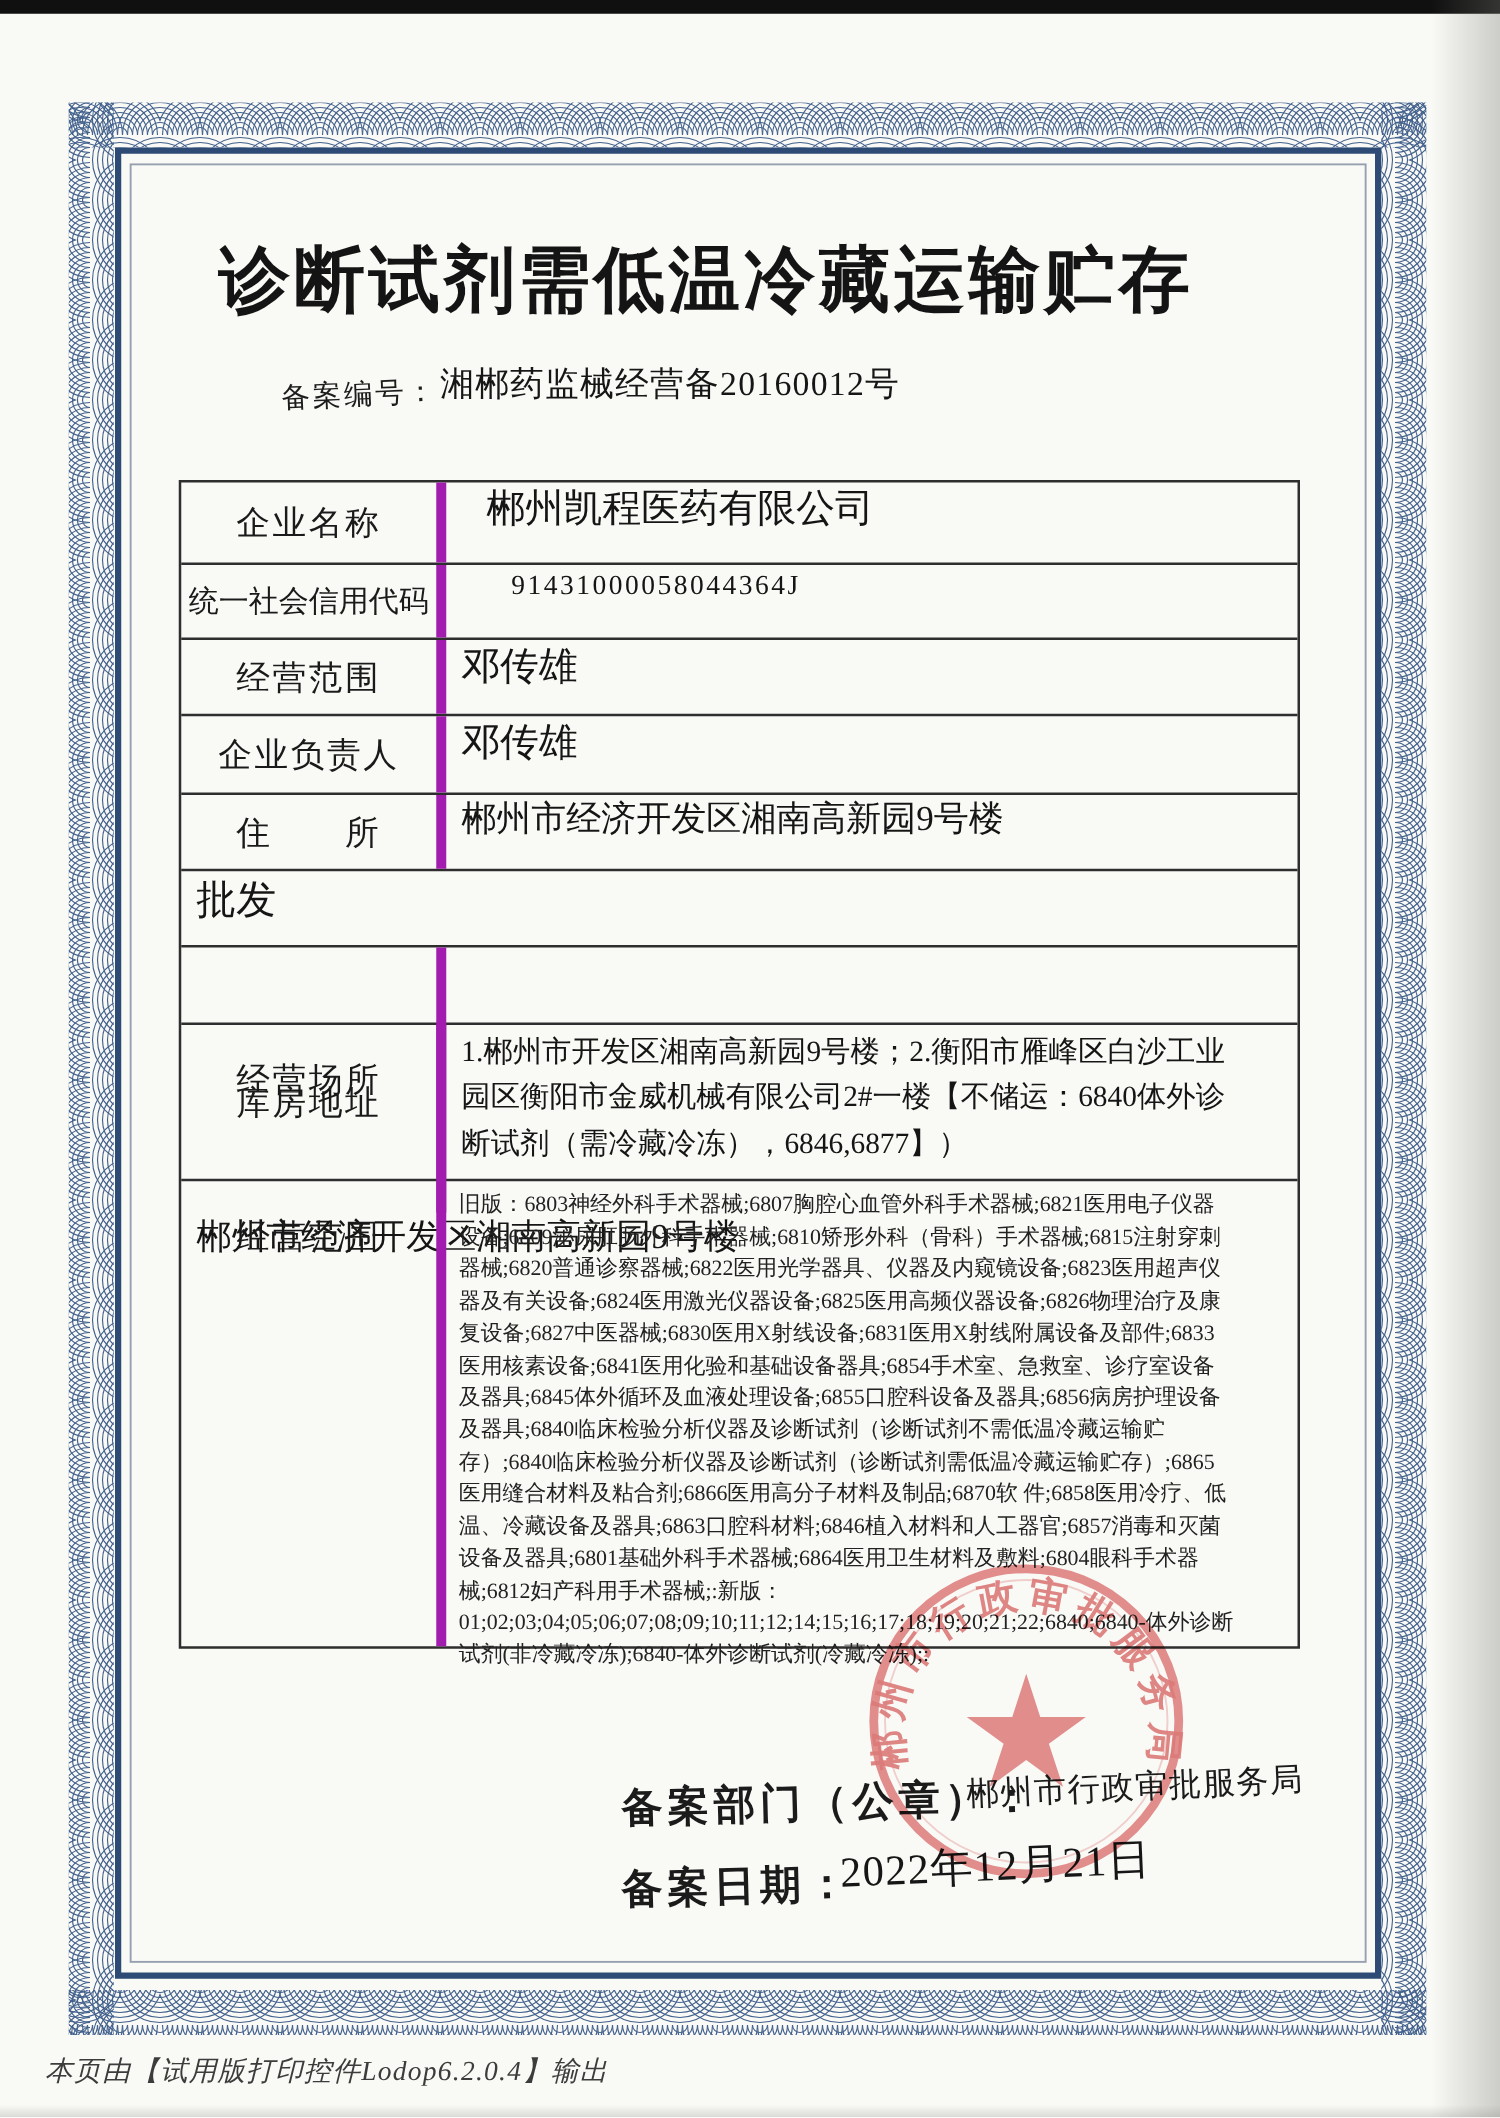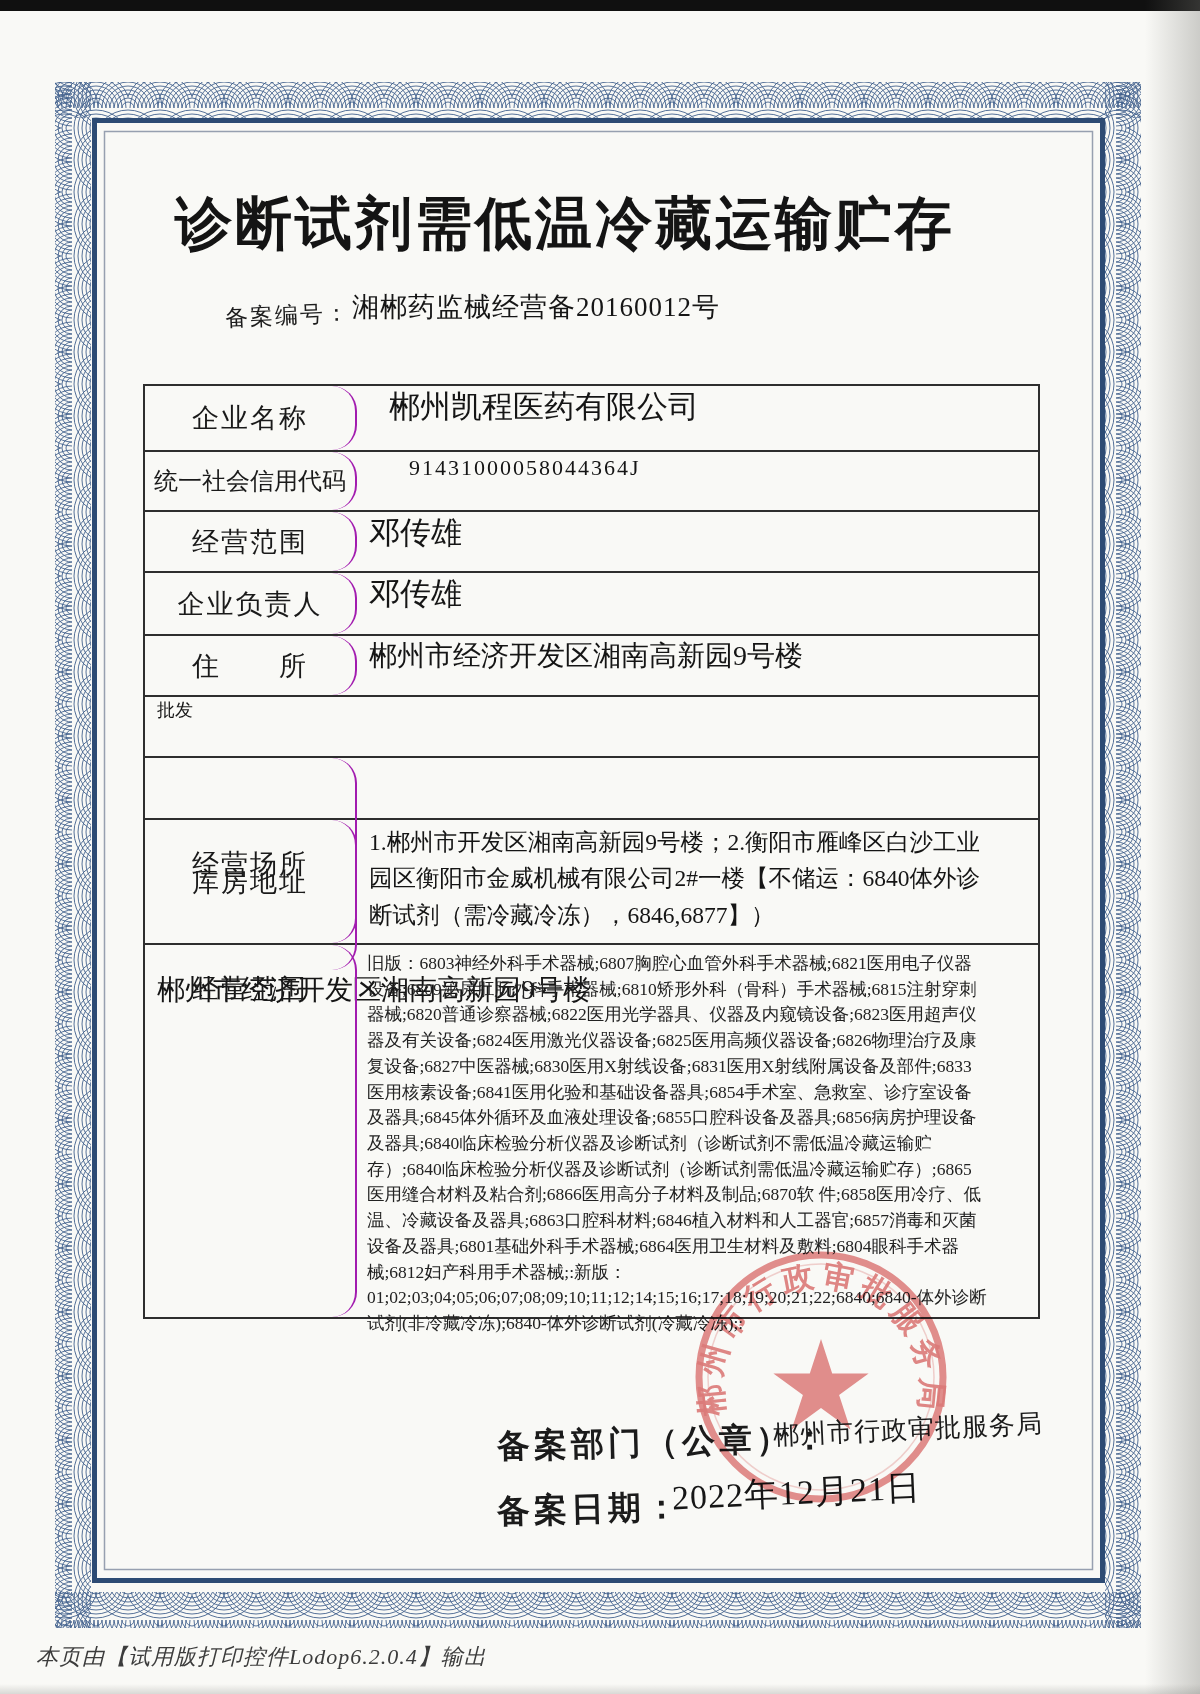--- a/index.html
+++ b/index.html
@@ -14,23 +14,23 @@
   .doc-title{position:absolute;left:0;top:186px;width:1130px;text-align:center;
     font-family:"Liberation Sans","DejaVu Sans",sans-serif;font-weight:900;
     font-size:57px;letter-spacing:3px;color:#141414;}
   .filing-label{position:absolute;left:225px;top:300px;font-size:23px;color:#1c1c1c;
     transform:rotate(-2.5deg);letter-spacing:2px;}
   .filing-value{position:absolute;left:352px;top:289px;font-size:27px;color:#161616;letter-spacing:1px;}
   .cert-table{position:absolute;left:143px;top:384px;width:897px;
     border:2px solid #2e2e2e;box-sizing:border-box;background:transparent;}
   .trow{display:flex;box-sizing:border-box;border-top:2px solid #2e2e2e;}
   .trow:first-child{border-top:none;}
-  .tlabel{width:212px;flex:0 0 212px;box-sizing:border-box;border-right:2px solid #a21caf;
+  .tlabel{width:212px;flex:0 0 212px;box-sizing:border-box;border-right:8px solid #a21caf;
     display:flex;align-items:center;justify-content:center;
-    font-size:27px;color:#1a1a1a;letter-spacing:2px;text-align:center;border-radius:25px;}
+    font-size:27px;color:#1a1a1a;letter-spacing:2px;text-align:center;}
   .tvalue{flex:1;box-sizing:border-box;padding:2px 10px 0 12px;
     font-size:29px;color:#151515;line-height:1.25;}
   .dept-label{position:absolute;left:497px;top:1420px;font-size:33px;color:#1b1b1b;
     letter-spacing:4px;transform:rotate(-1.5deg);font-weight:600;}
   .dept-value{position:absolute;left:773px;top:1412px;font-size:26px;color:#1b1b1b;
     transform:rotate(-2.5deg);letter-spacing:1px;}
   .date-label{position:absolute;left:497px;top:1487px;font-size:33px;color:#1b1b1b;
     letter-spacing:4px;transform:rotate(-1.5deg);font-weight:600;}
   .date-value{position:absolute;left:672px;top:1470px;font-size:34px;color:#161616;
     transform:rotate(-2.5deg);letter-spacing:1px;}
@@ -106,21 +106,21 @@
     </div>
     <div class="trow" style="height:63px;">
       <div class="tlabel">企业负责人</div>
       <div class="tvalue" style="font-size:31px;">邓传雄</div>
     </div>
     <div class="trow" style="height:61px;">
       <div class="tlabel">住　　所</div>
       <div class="tvalue" style="font-size:28px;">郴州市经济开发区湘南高新园9号楼</div>
     </div>
     <div class="trow" style="height:61px;">
-      <div class="tvalue" style="font-size:18px;">批发</div>
+      <div class="tvalue" style="font-size:32px;">批发</div>
     </div>
     <div class="trow" style="height:62px;flex-direction:column;">
       <div class="tlabel">经营场所</div>
       <div class="tvalue" style="font-size:28px;">郴州市经济开发区湘南高新园9号楼</div>
     </div>
     <div class="trow" style="height:125px;">
       <div class="tlabel">库房地址</div>
       <div class="tvalue" style="font-size:23.5px;line-height:1.55;padding-right:48px;padding-top:4px;">1.郴州市开发区湘南高新园9号楼；2.衡阳市雁峰区白沙工业园区衡阳市金威机械有限公司2#一楼【不储运：6840体外诊断试剂（需冷藏冷冻），6846,6877】）</div>
     </div>
     <div class="trow" style="height:374px;">

